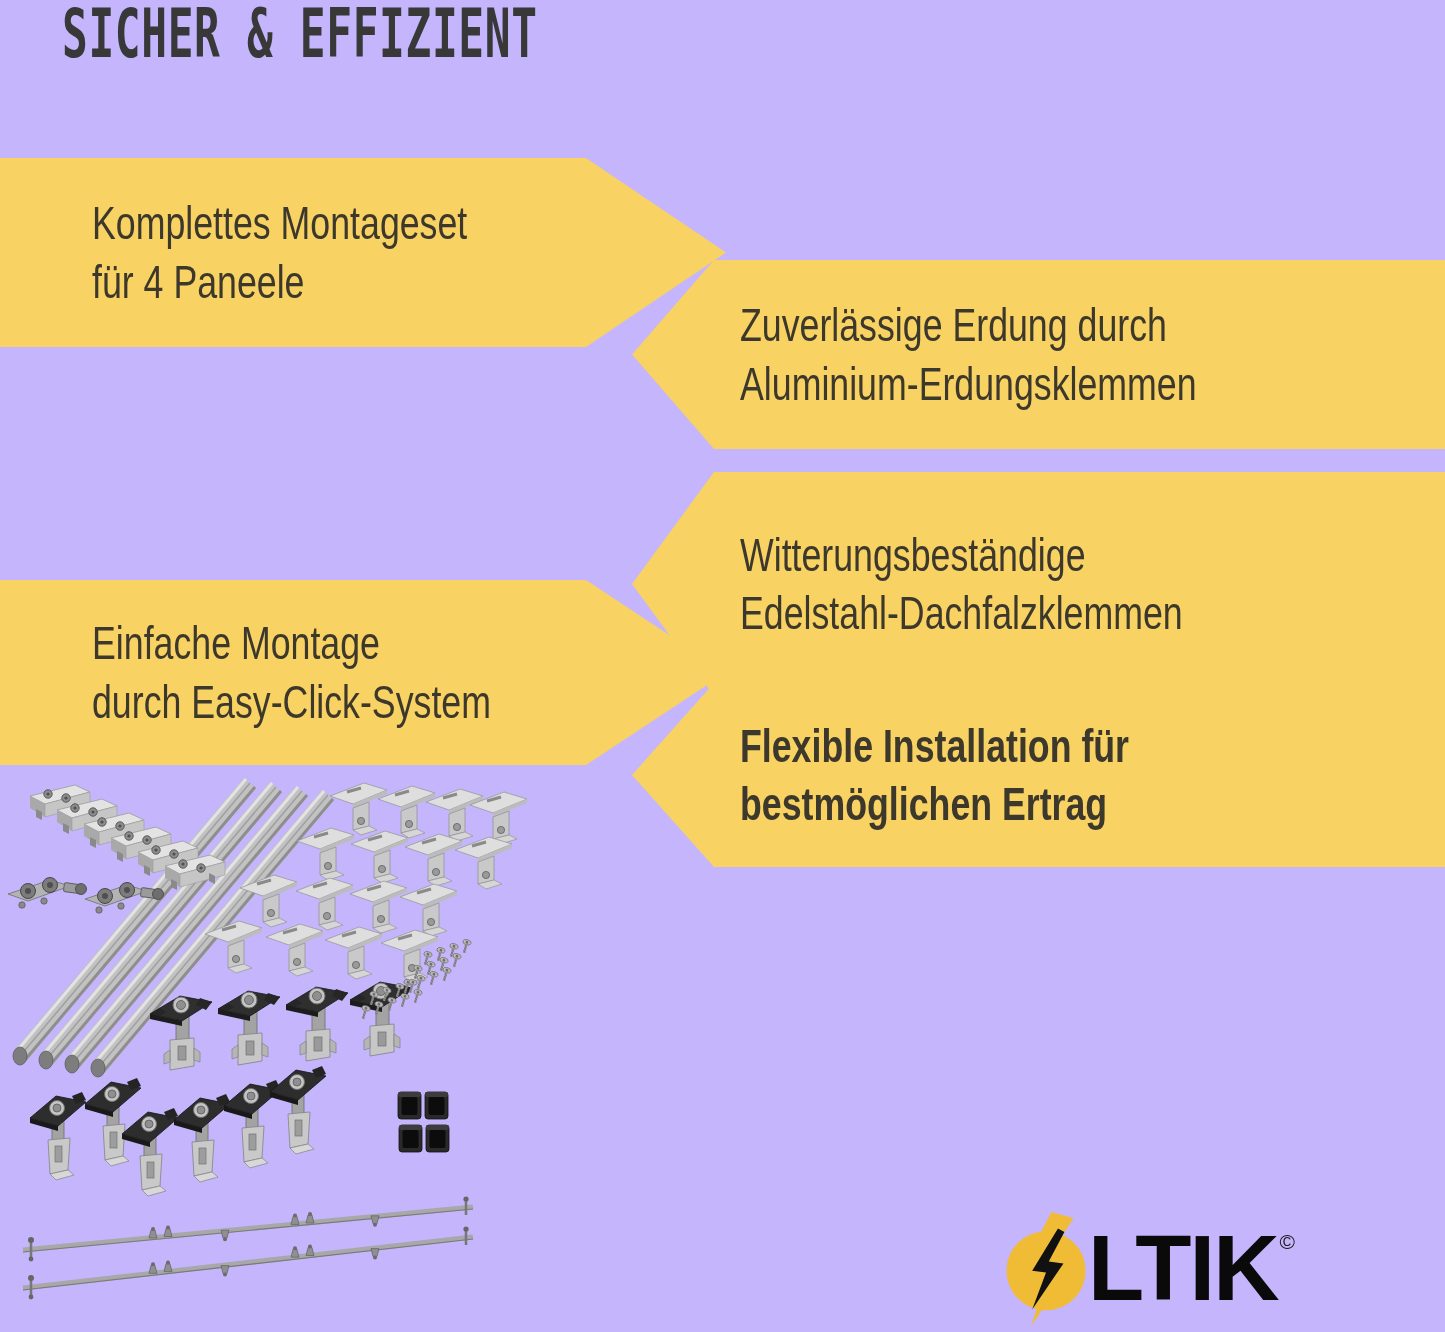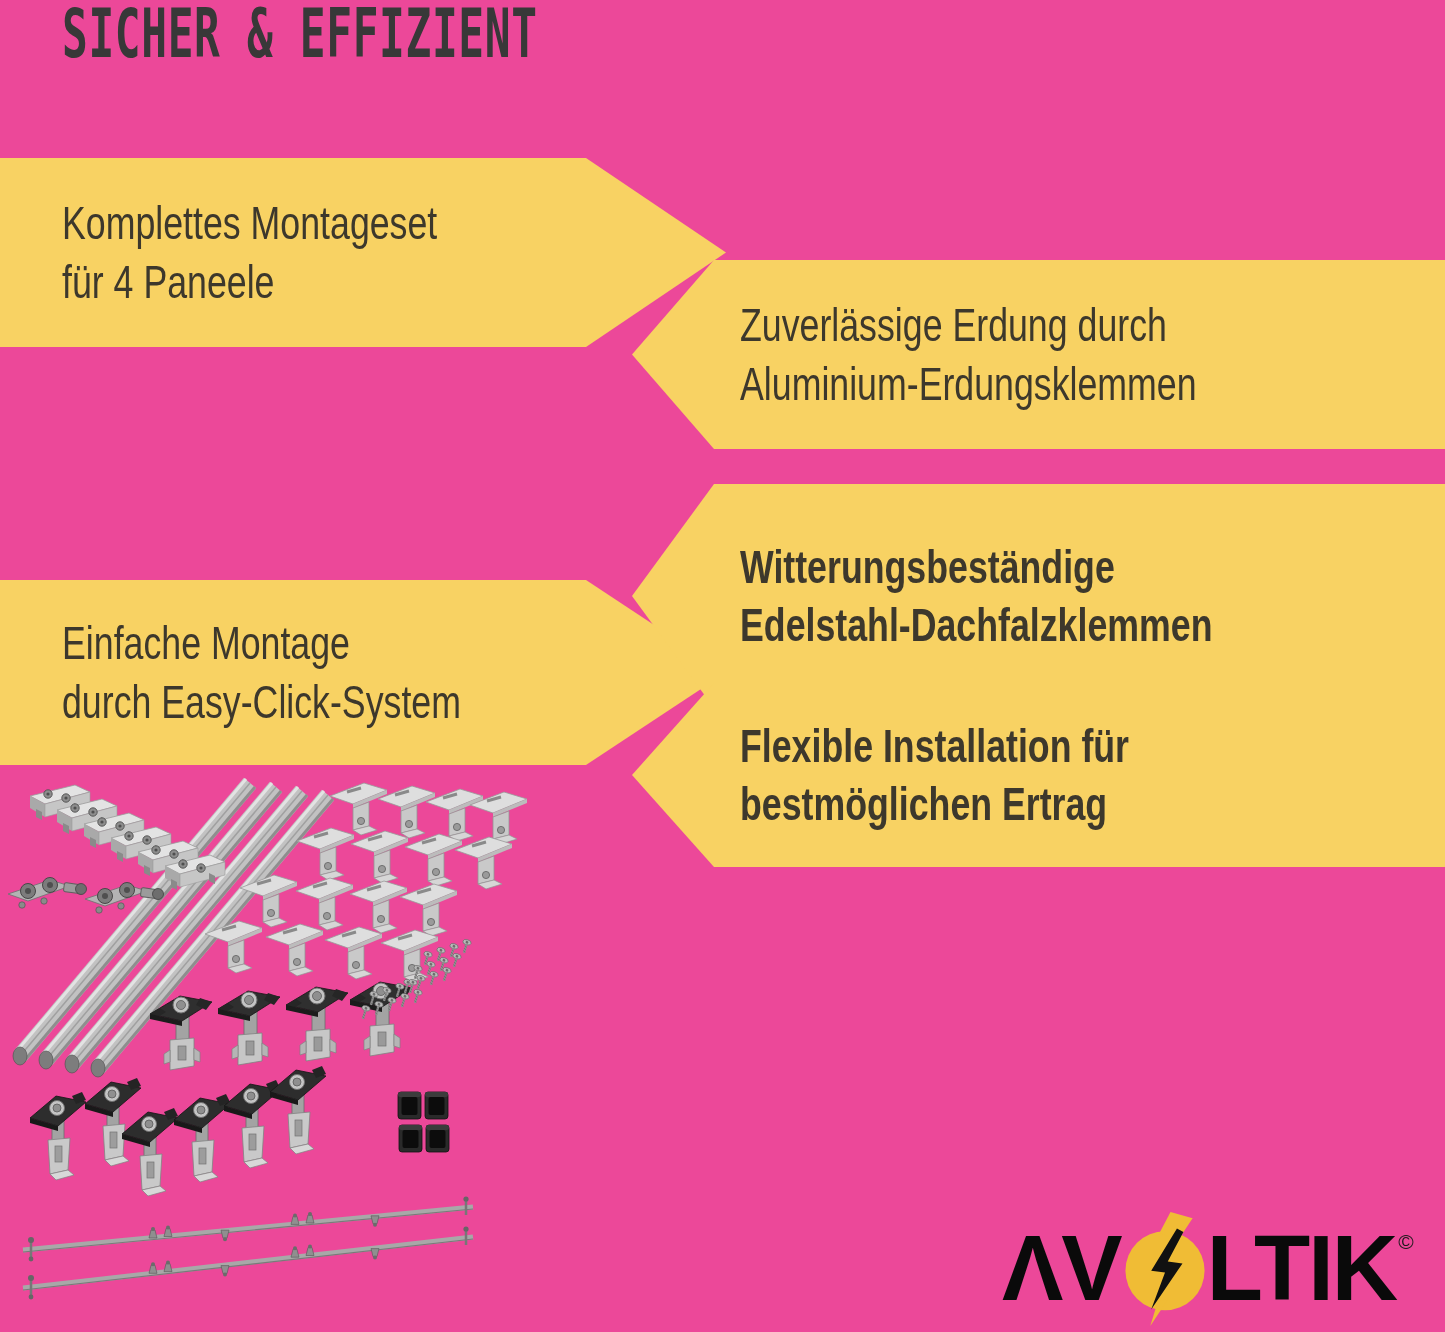--- a/index.html
+++ b/index.html
@@ -1,40 +1,40 @@
 <!DOCTYPE html>
 <html lang="de"><head>
 <meta charset="utf-8">
 <style>
   html,body{margin:0;padding:0;background:#ffffff;}
-  .page{position:relative;width:1445px;height:1332px;background:#ec4899;overflow:hidden;
+  .page{position:relative;width:1445px;height:1332px;background:#c4b5fd;overflow:hidden;
         font-family:"Liberation Sans","DejaVu Sans",sans-serif;}
 
   
   .headline{position:absolute;left:62px;top:0px;margin:0;
             font-family:"DejaVu Sans Mono","Liberation Mono",monospace;
             font-weight:700;font-size:68px;line-height:1.0;color:#383838;
             letter-spacing:1px;white-space:nowrap;
             transform:scaleX(0.63);transform-origin:0 0;}
 
   
   .banner{position:absolute;background:#F8D263;}
   .banner.left{left:0;width:726px;
       clip-path:polygon(0 0,586px 0,726px 50%,586px 100%,0 100%);}
   .banner.right{left:632px;width:813px;
       clip-path:polygon(82px 0,100% 0,100% 100%,82px 100%,0 50%);}
   .b-l1{top:158px;height:189px;}
   .b-l2{top:367px;height:185px;}
   .b-l3{top:580px;height:185px;}
   .b-r1{top:260px;height:189px;}
-  .b-r2{top:484px;height:224px;font-weight:bold;}
+  .b-r2{top:472px;height:224px;}
   .b-r3{top:683px;height:184px;font-weight:bold;}
 
   .banner-inner{display:flex;align-items:center;height:100%;}
-  .banner.left  .banner-inner{padding-left:62px;}
+  .banner.left  .banner-inner{padding-left:92px;}
   .banner.right .banner-inner{padding-left:108px;}
   .banner-text{font-size:47px;line-height:1.24;color:#3D382C;
                transform:scaleX(0.76);transform-origin:0 50%;white-space:nowrap;}
   .banner-text .ln{display:block;}
 
   
   .product-svg{position:absolute;left:0;top:762px;width:640px;height:545px;}
 
   
   .logo{position:absolute;left:1002px;top:1206px;height:124px;
@@ -306,21 +306,20 @@
           <use href="#rodclip" transform="translate(168,509.6)"></use>
         <use href="#rodclip" transform="translate(295,495.2)"></use>
           <use href="#rodclip" transform="translate(310,493.5)"></use>
         <use href="#rodclip" transform="translate(225,503.6) rotate(180)"></use>
           <use href="#rodclip" transform="translate(375,486.6) rotate(180)"></use>
       </g>
     </g>
   </svg>
 
   <div class="logo">
-    <span class="letters">ΛV</span>
     <svg class="bolt-svg" viewBox="0 0 100 126" aria-hidden="true">
       <circle cx="50" cy="66" r="43" fill="#F0BC35"></circle>
       <polygon points="56,2 80,9 64,33 44,25" fill="#F0BC35"></polygon>
       <polygon points="42,100 54,96 34,126" fill="#F0BC35"></polygon>
       <polygon points="63,20 35,66 50,68 35,108 69,58 53,56 70,24" fill="#111111"></polygon>
     </svg>
     <span class="letters">LTIK</span>
     <span class="copyright">©</span>
   </div>
 

